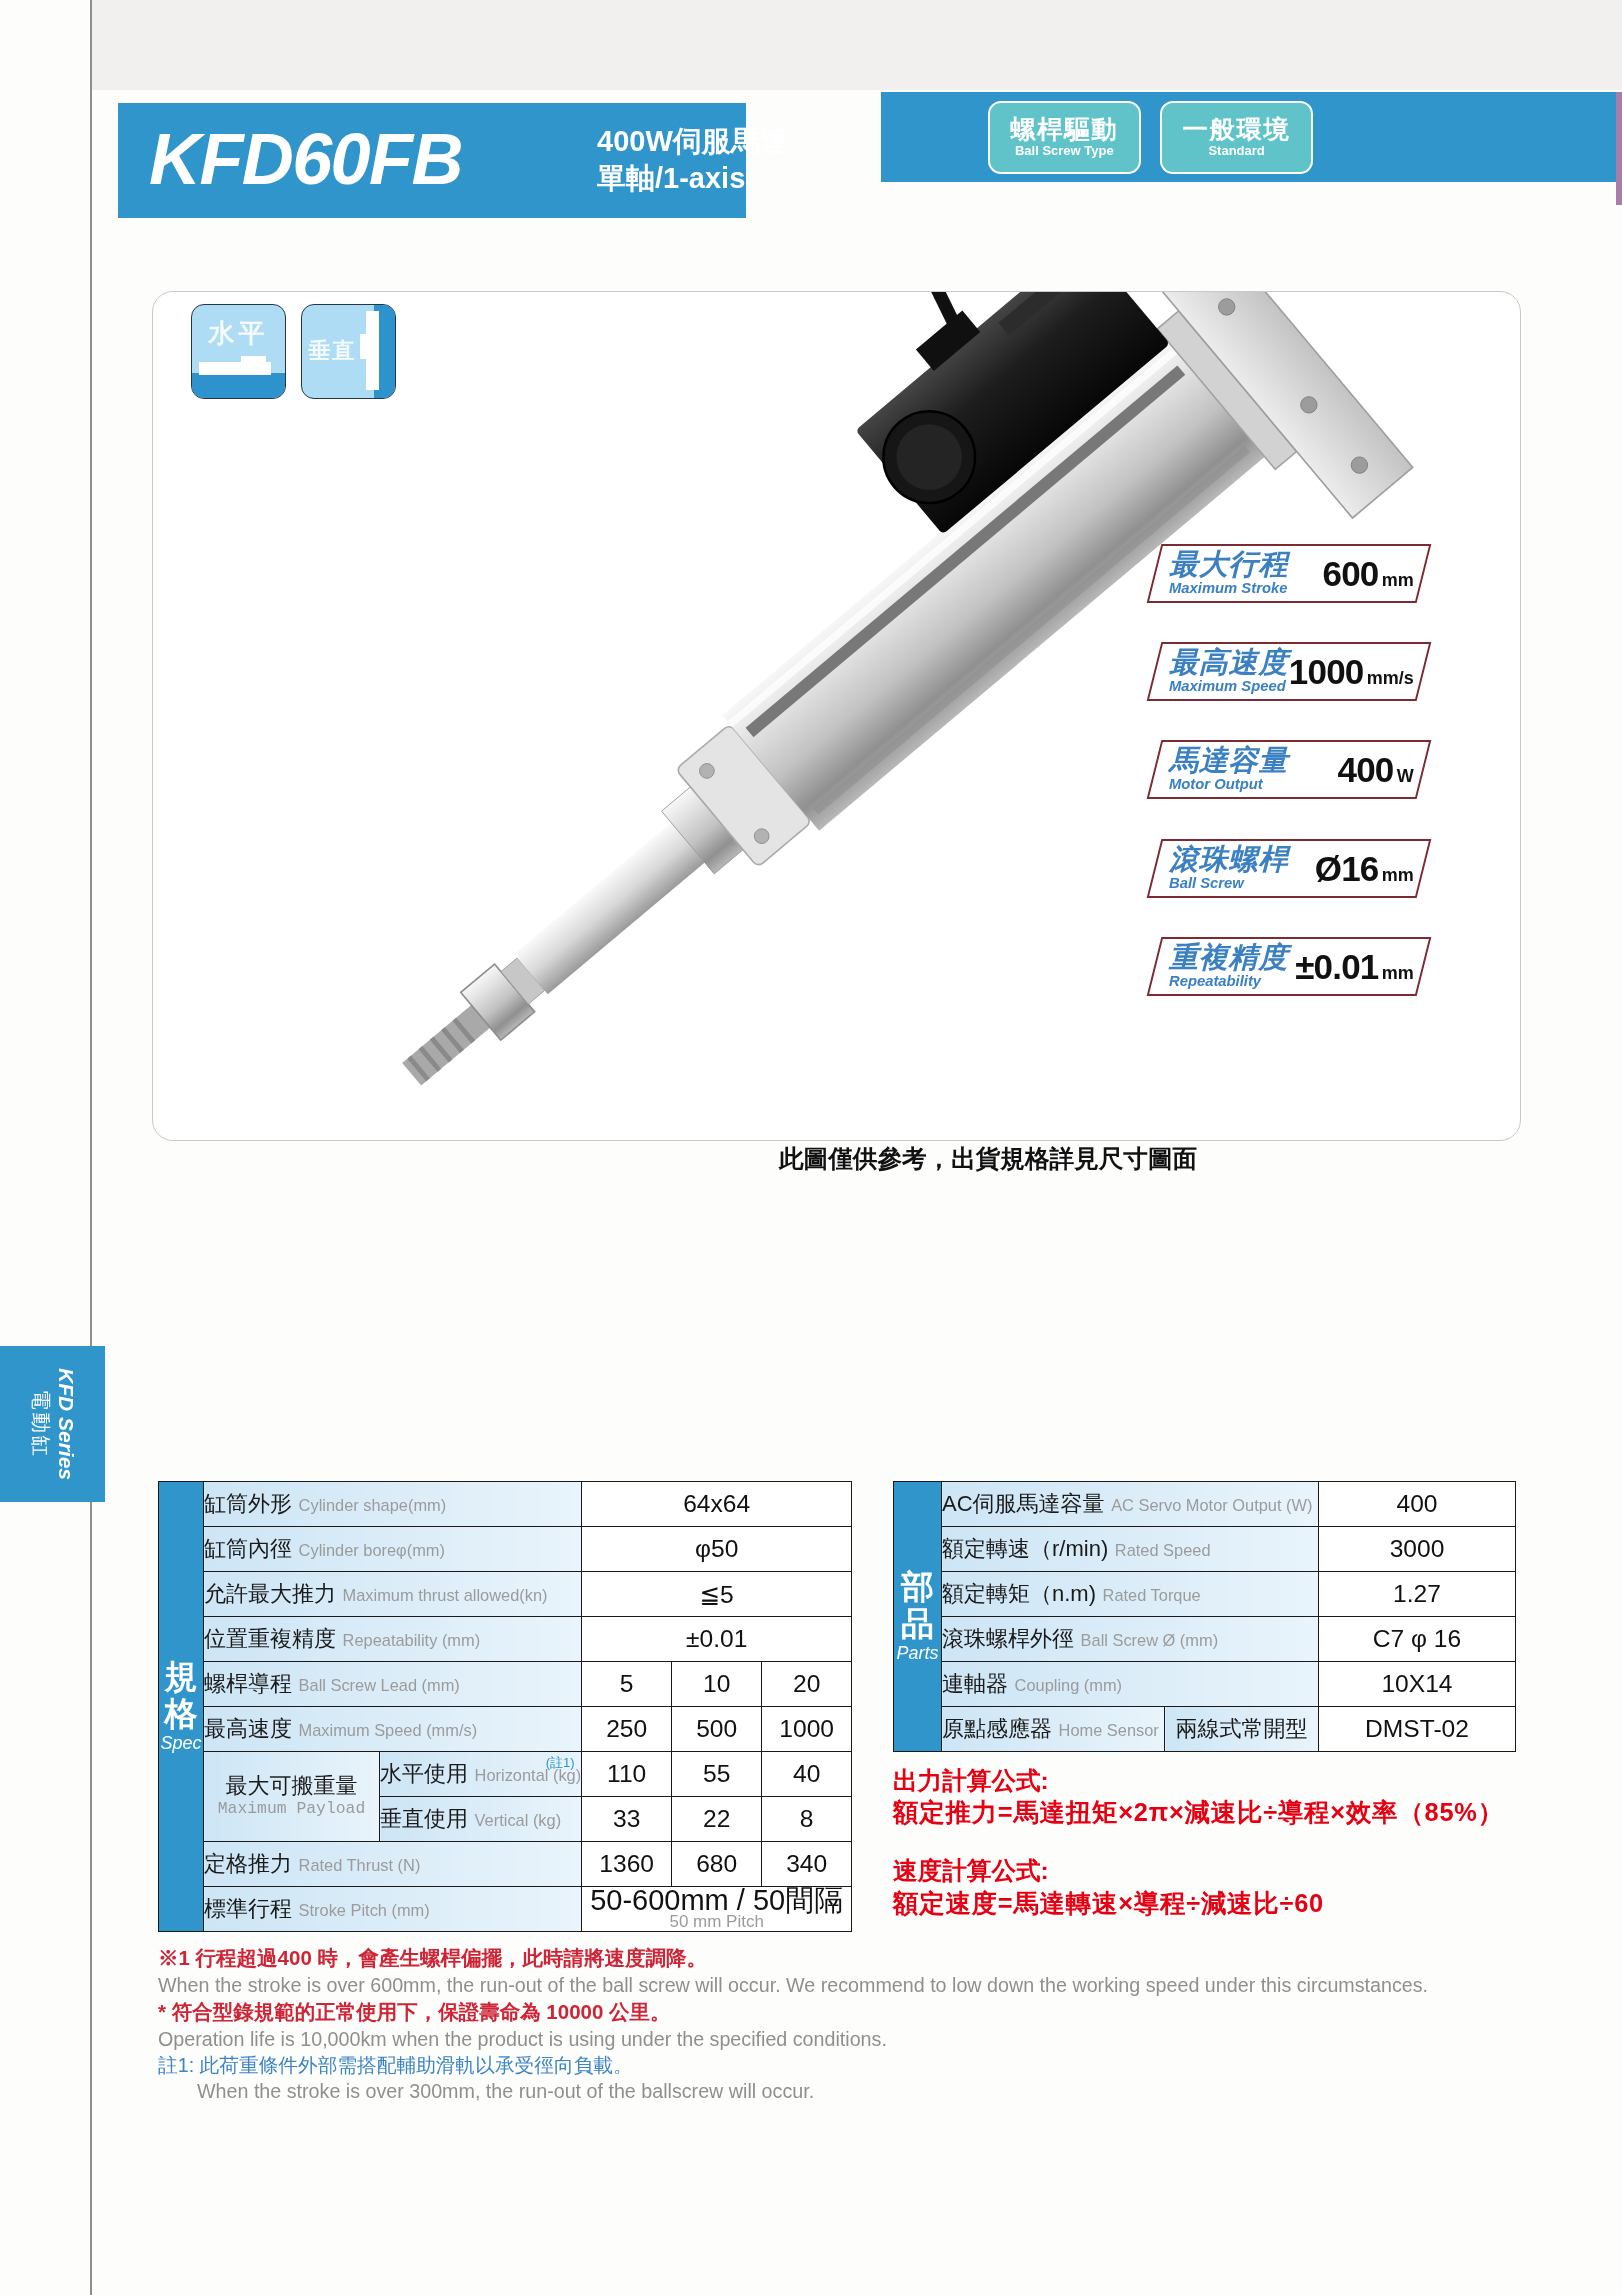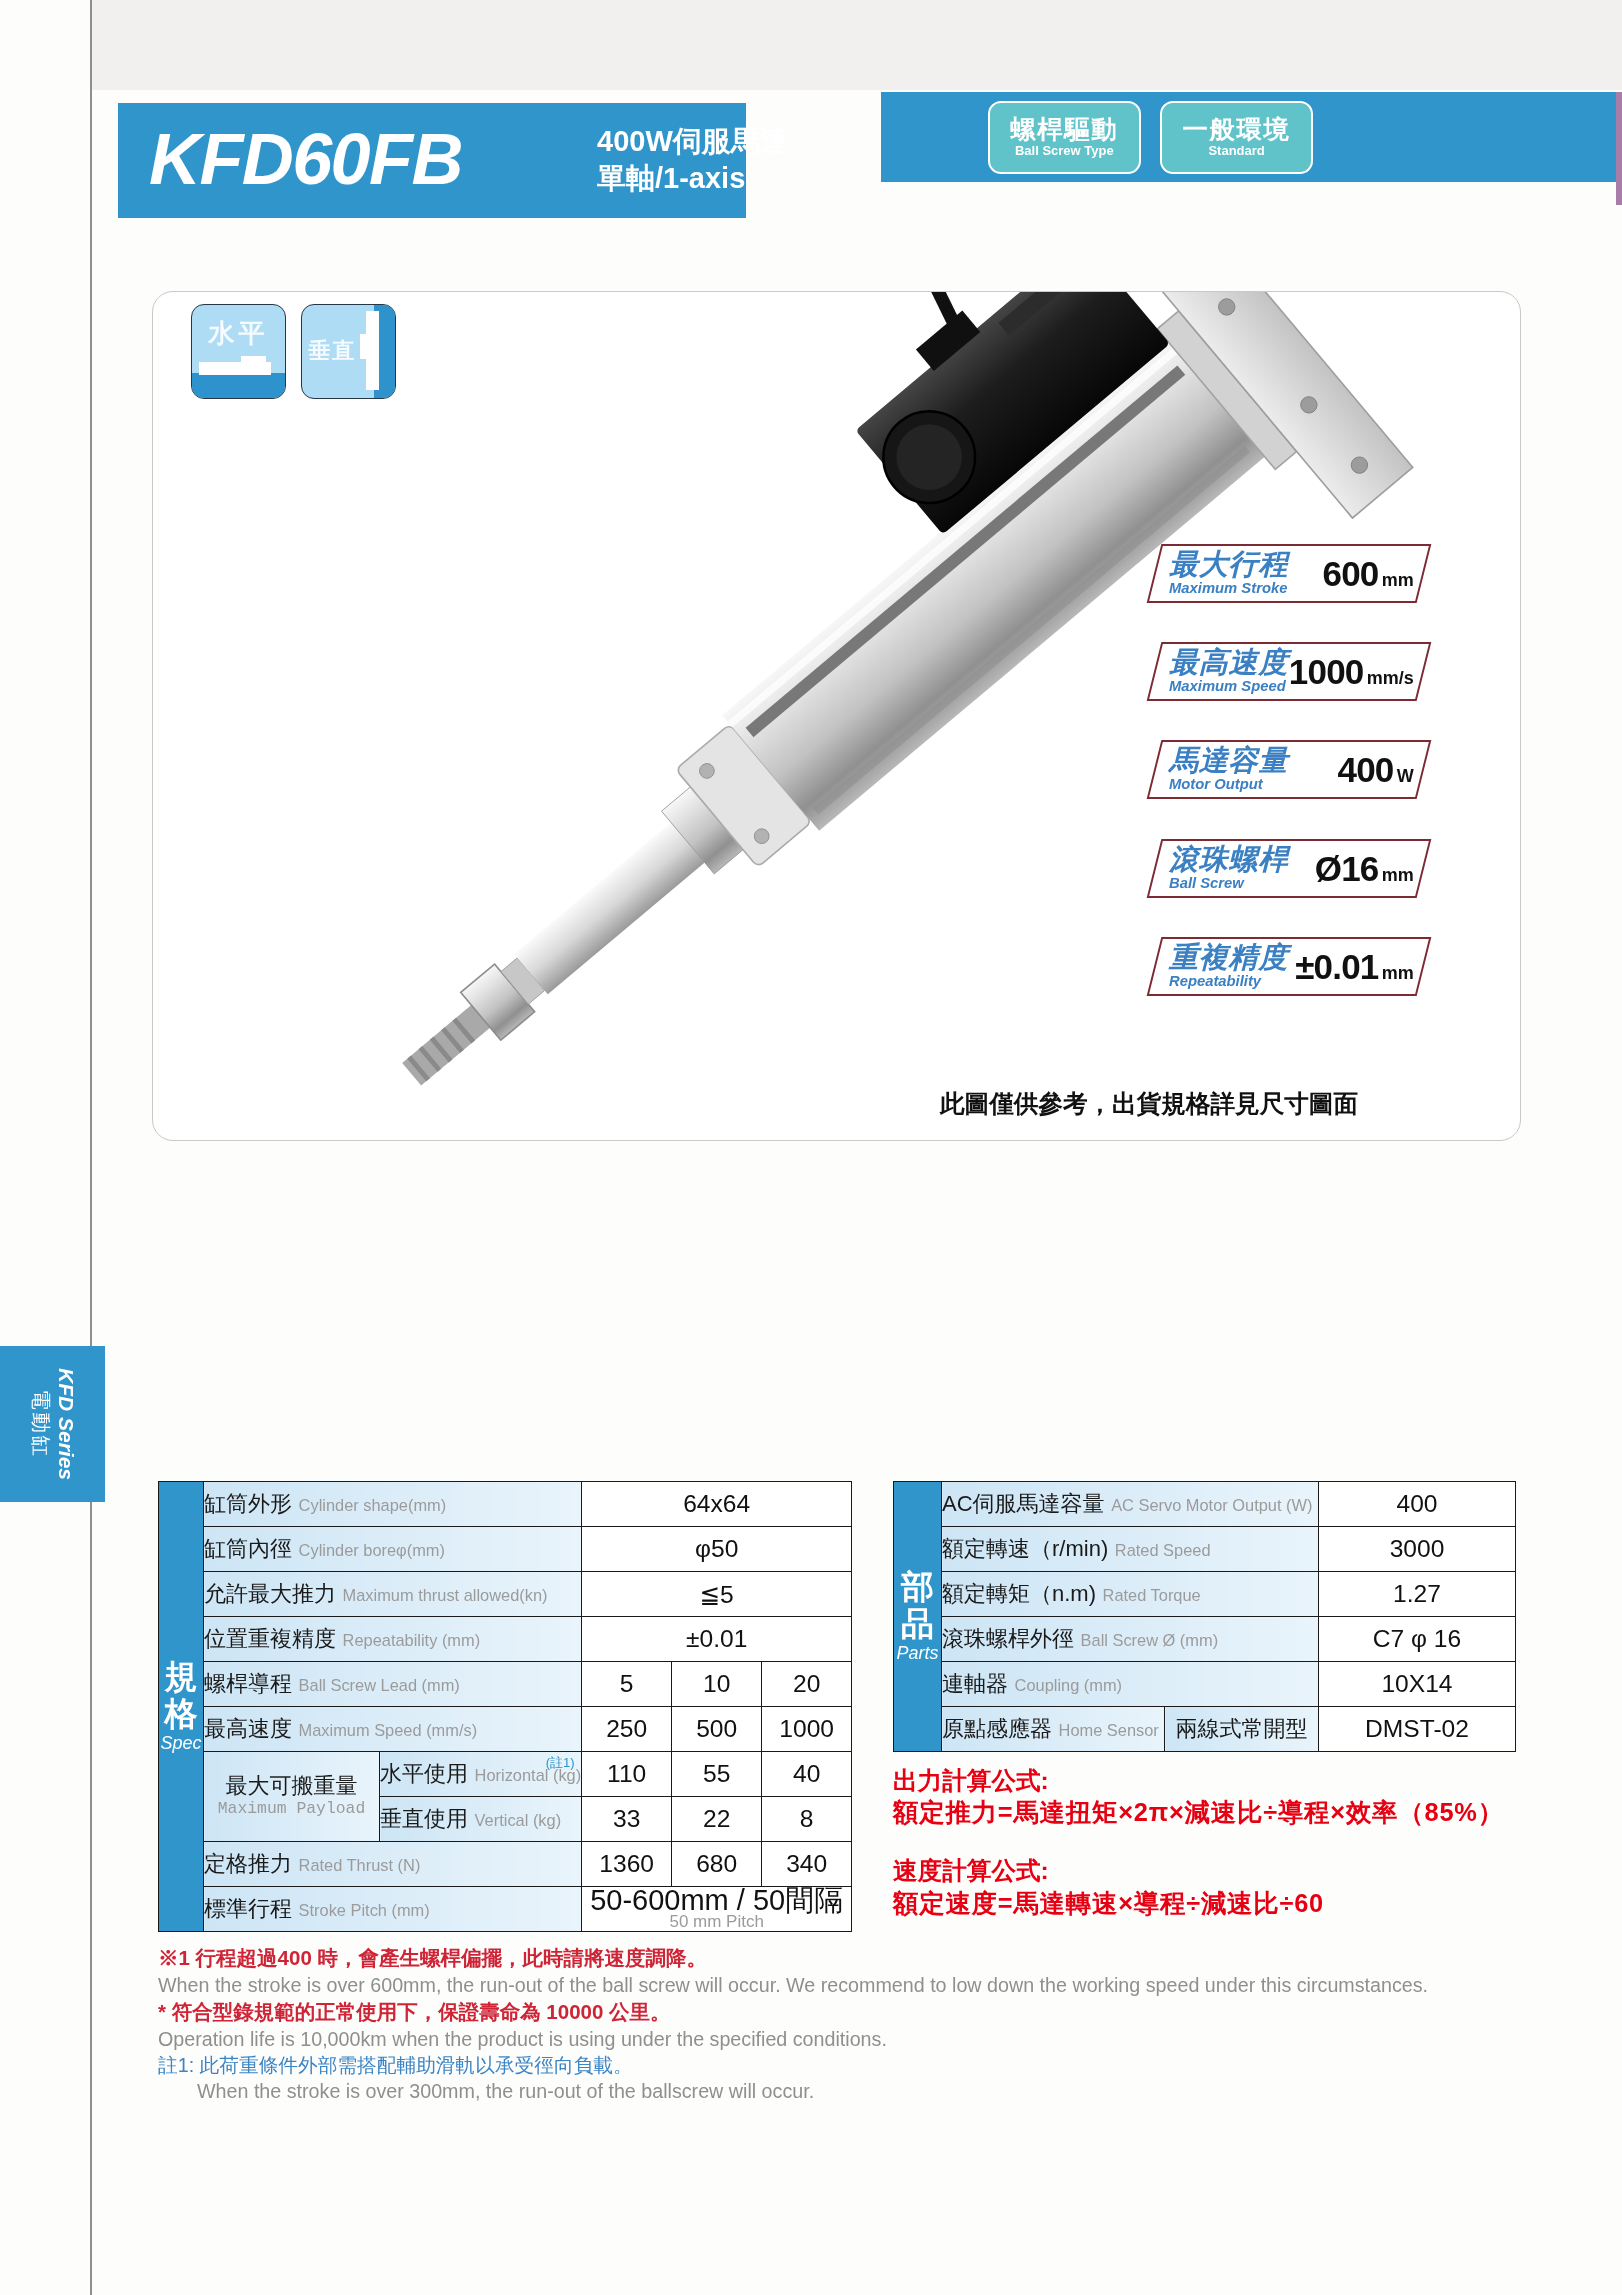--- a/index.html
+++ b/index.html
@@ -48,21 +48,21 @@
   .callout-inner{transform:skewX(14deg);display:flex;align-items:center;width:100%;height:100%;
            padding:0 8.2px 0 13px;box-sizing:border-box;}
   .c-left{display:flex;flex-direction:column;}
   .c-zh{color:#3a80c2;font-size:29px;font-weight:bold;font-style:italic;line-height:29.5px;letter-spacing:0.8px;white-space:nowrap;}
   .c-en{color:#3a80c2;font-size:14.8px;font-weight:bold;font-style:italic;line-height:17px;white-space:nowrap;}
   .c-right{margin-left:auto;display:flex;align-items:baseline;white-space:nowrap;}
   .c-val{color:#111;font-size:35px;font-weight:bold;letter-spacing:-0.8px;}
   .c-unit{color:#111;font-size:18px;font-weight:bold;margin-left:3.3px;}
 
   
-  .img-note{position:absolute;left:779px;top:1089px;width:740px;text-align:center;}
+  .img-note{position:absolute;left:779px;top:1144px;width:740px;text-align:left;}
   .img-note-zh{color:#111;font-size:24.6px;font-weight:bold;line-height:29.5px;}
   .img-note-en{color:#8f8f8f;font-size:16.4px;line-height:21px;}
 
   
   .side-tab{position:absolute;left:0;top:1346px;width:105px;height:156px;background:#3095cb;}
   .side-tab-inner{position:absolute;top:50%;left:50%;transform:translate(-50%,-50%) rotate(90deg);
         text-align:center;white-space:nowrap;color:#fff;}
   .tab-en{font-size:21px;font-weight:bold;font-style:italic;line-height:24.6px;}
   .tab-zh{font-size:20.5px;letter-spacing:2.5px;line-height:24.6px;}
 

